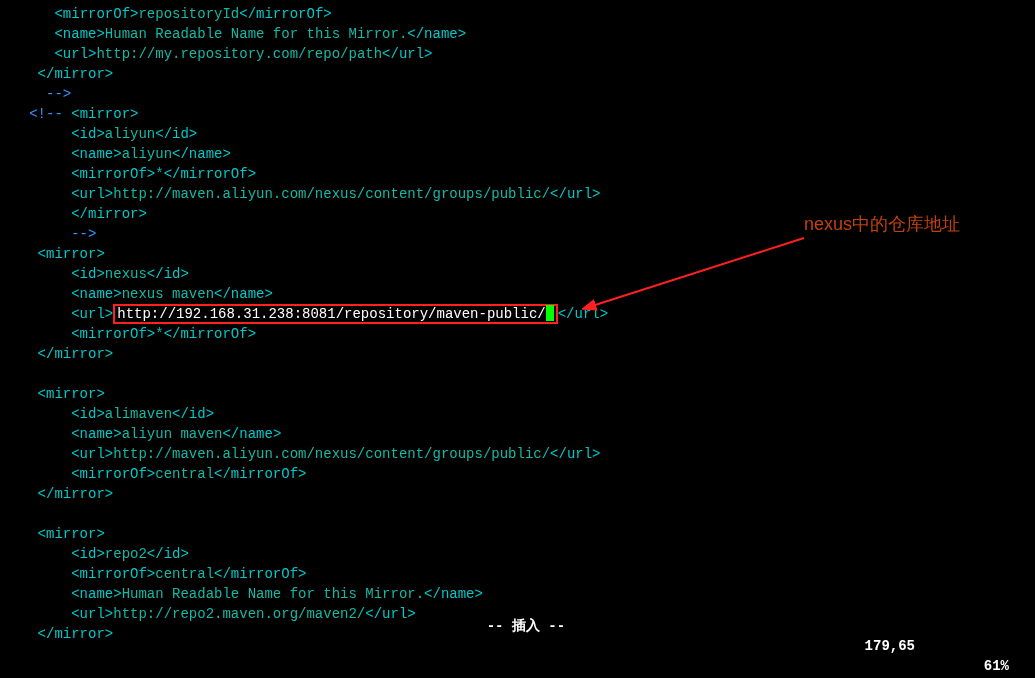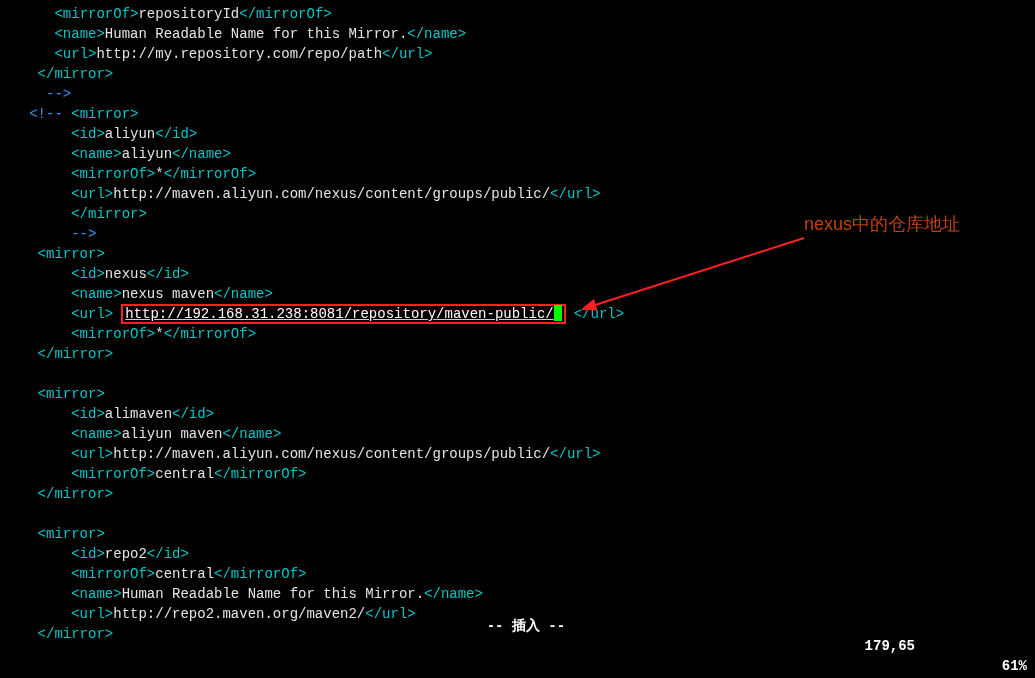--- a/index.html
+++ b/index.html
@@ -15,49 +15,48 @@
     color: #ccc;
   }
   .editor {
     position: absolute;
     top: 0; left: 0; right: 0;
     padding: 4px 0 0 4px;
     white-space: pre;
   }
   .line { height: 20px; }
   .t-tag   { color: #00c8c8; } 
-  .t-text  { color: #e5e5e5; }
+  .t-text  { color: #14b8a6; }
   .t-cmt   { color: #3296ff; } 
   .cursor {
     display: inline-block;
     background: #00ff00;
     width: 8px; height: 16px;
     vertical-align: text-bottom;
     position: relative; top: -1px;
   }
   .hlbox {
     display: inline-block;
     border: 2px solid #ff2020;
     padding: 0 2px;
-    margin: -2px 8px;
+    margin: -2px 0;
     line-height: 16px;
-    text-decoration: underline;
   }
   .hlbox .t-text { color: #ffffff; }
   .statusbar {
     position: absolute;
     bottom: 2px; left: 0; right: 0;
     color: #ffffff;
     font-weight: bold;
     padding: 0 4px;
     white-space: pre;
     text-align: center;
   }
   .statusbar .pos   { position: absolute; right: 120px; }
-  .statusbar .pct   { position: absolute; right: 8px; }
+  .statusbar .pct   { position: absolute; right: 26px; }
   
   .anno-label {
     position: absolute;
     color: #c2410c;
     font-family: "Microsoft YaHei", "SimSun", sans-serif;
     font-size: 18px;
     top: 214px;
     left: 804px;
   }
   .anno-arrow {

